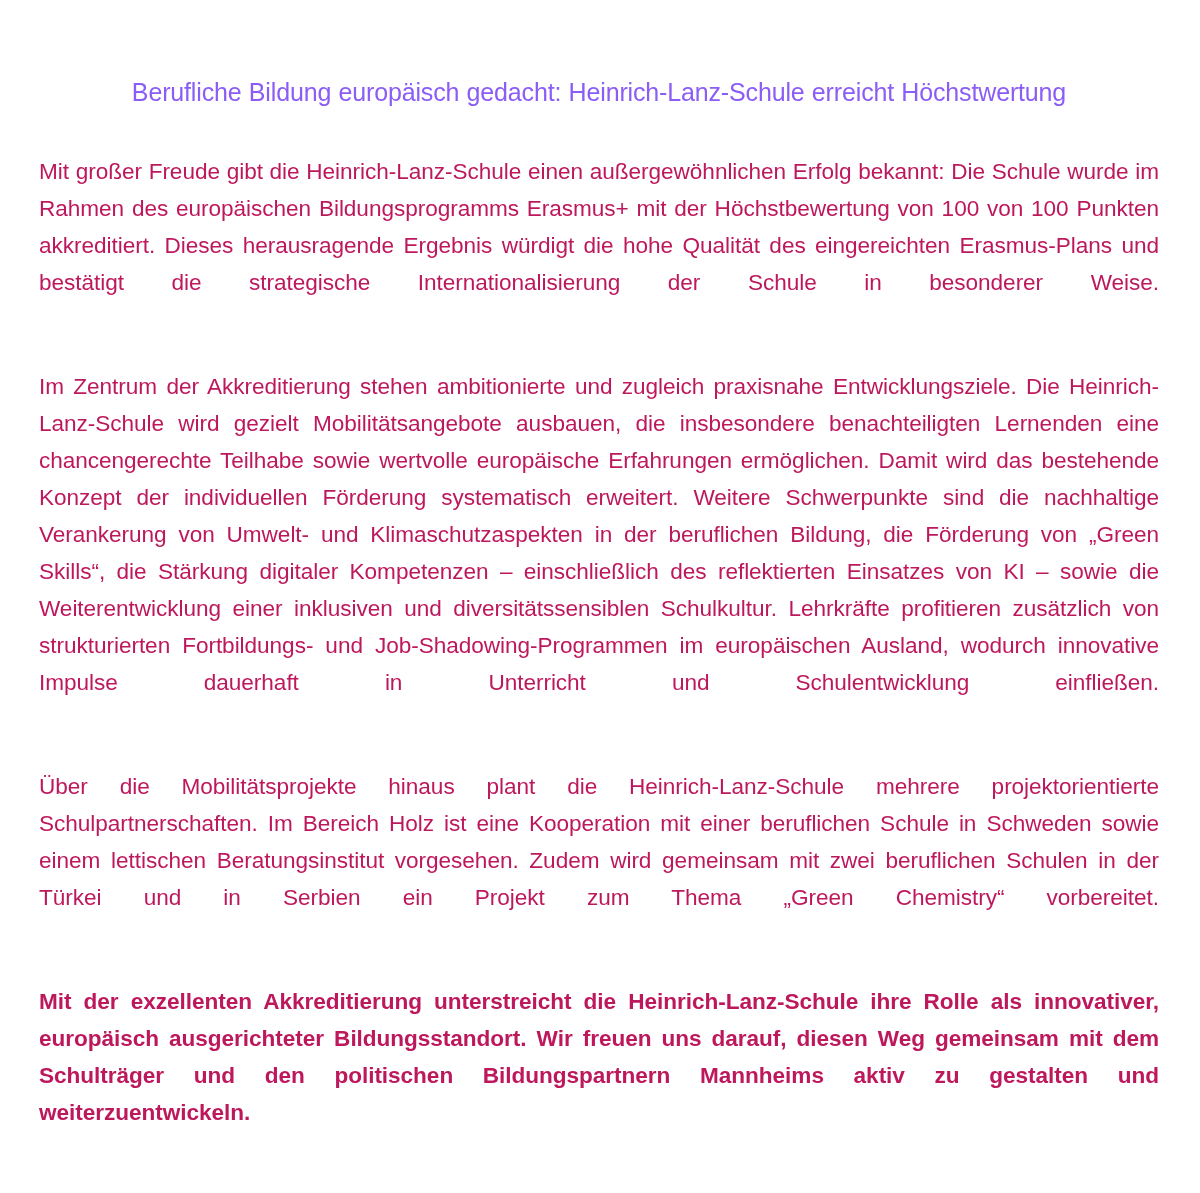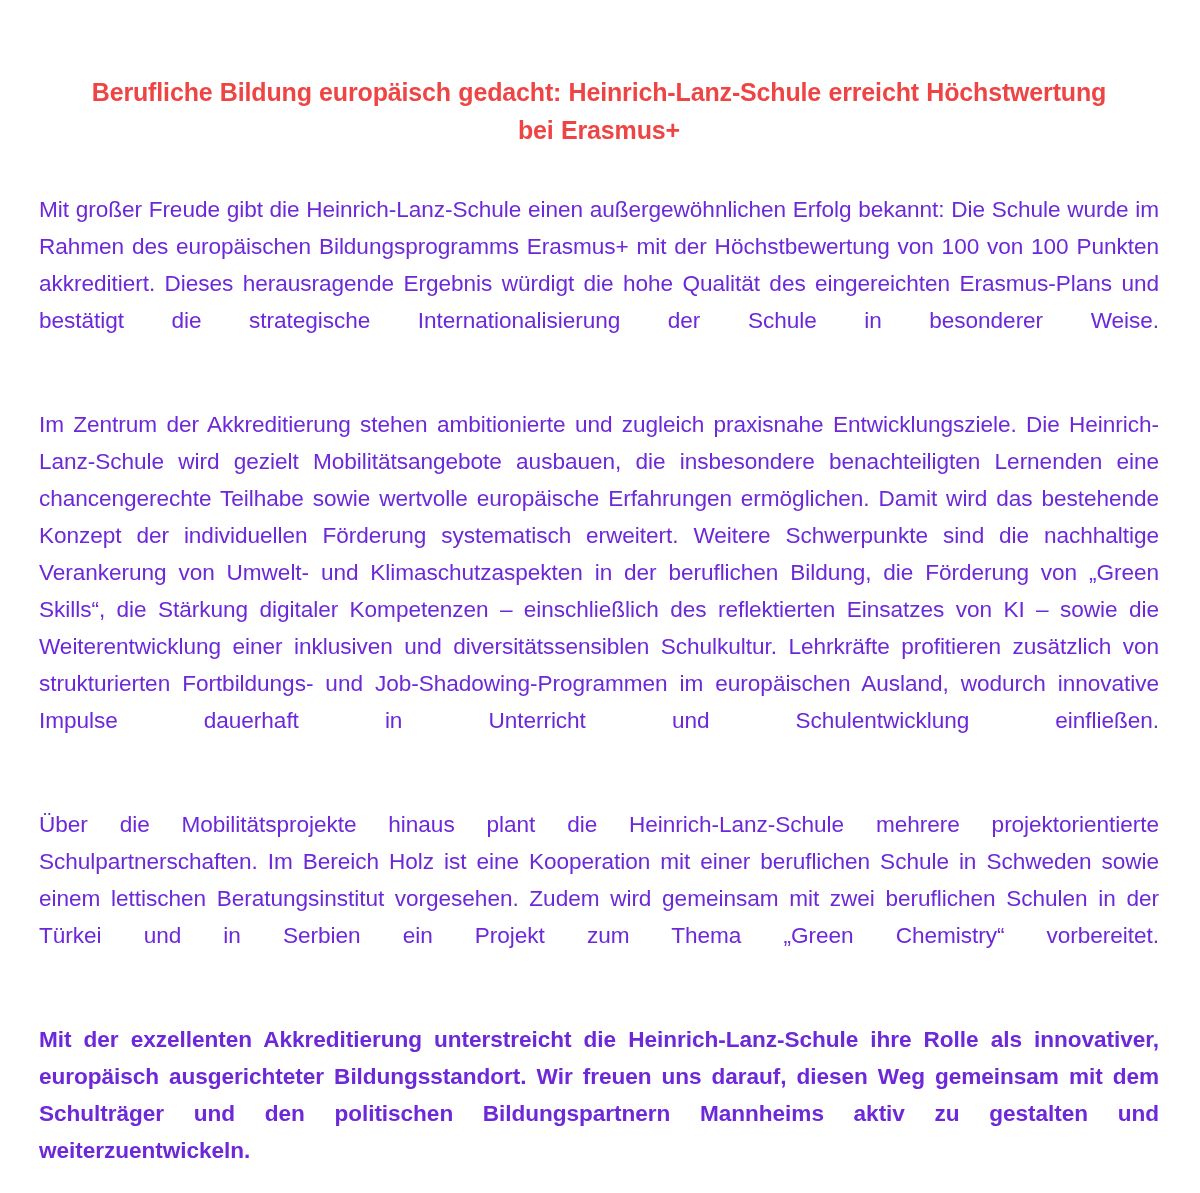--- a/index.html
+++ b/index.html
@@ -30,44 +30,44 @@
     left: 39px;
     top: 0;
     width: 1120px;
   }
 
   .doc-title {
     margin: 0;
     padding: 0;
     font-size: 25px;
     line-height: 38px;
-    font-weight: bold;
+    font-weight: normal;
     text-align: center;
     letter-spacing: -0.15px;
-    color: #ef4444;
+    color: #8b5cf6;
     padding-top: 73px;
     word-spacing: 0.5px;
   }
 
   .doc-title .title-line-2 {
     display: block;
   }
 
   .body-block {
     margin-top: 42px;
   }
 
   p.para {
     margin: 0 0 30px 0;
     padding: 0;
     font-size: 22.6px;
     line-height: 37px;
     text-align: justify;
     text-justify: inter-word;
-    color: #6d28d9;
+    color: #be185d;
     letter-spacing: -0.05px;
     hyphens: none;
     -webkit-hyphens: none;
   }
 
   p.para:last-child {
     margin-bottom: 0;
     font-weight: bold;
   }
 
@@ -79,21 +79,20 @@
   }
 </style>
 </head>
 <body>
 
 <div class="page">
   <div class="content">
 
     <h1 class="doc-title">
       <span class="title-line-1">Berufliche Bildung europäisch gedacht: Heinrich-Lanz-Schule erreicht Höchstwertung</span>
-      <span class="title-line-2">bei Erasmus+</span>
     </h1>
 
     <div class="body-block">
       <p class="para">Mit großer Freude gibt die Heinrich-Lanz-Schule einen außergewöhnlichen Erfolg bekannt: Die Schule wurde im Rahmen des europäischen Bildungsprogramms Erasmus+ mit der Höchstbewertung von 100 von 100 Punkten akkreditiert. Dieses herausragende Ergebnis würdigt die hohe Qualität des eingereichten Erasmus-Plans und bestätigt die strategische Internationalisierung der Schule in besonderer Weise.</p>
       <p class="para">Im Zentrum der Akkreditierung stehen ambitionierte und zugleich praxisnahe Entwicklungsziele. Die Heinrich-Lanz-Schule wird gezielt Mobilitätsangebote ausbauen, die insbesondere benachteiligten Lernenden eine chancengerechte Teilhabe sowie wertvolle europäische Erfahrungen ermöglichen. Damit wird das bestehende Konzept der individuellen Förderung systematisch erweitert. Weitere Schwerpunkte sind die nachhaltige Verankerung von Umwelt- und Klimaschutzaspekten in der beruflichen Bildung, die Förderung von „Green Skills“, die Stärkung digitaler Kompetenzen – einschließlich des reflektierten Einsatzes von KI – sowie die Weiterentwicklung einer inklusiven und diversitätssensiblen Schulkultur. Lehrkräfte profitieren zusätzlich von strukturierten Fortbildungs- und Job-Shadowing-Programmen im europäischen Ausland, wodurch innovative Impulse dauerhaft in Unterricht und Schulentwicklung einfließen.</p>
       <p class="para">Über die Mobilitätsprojekte hinaus plant die Heinrich-Lanz-Schule mehrere projektorientierte Schulpartnerschaften. Im Bereich Holz ist eine Kooperation mit einer beruflichen Schule in Schweden sowie einem lettischen Beratungsinstitut vorgesehen. Zudem wird gemeinsam mit zwei beruflichen Schulen in der Türkei und in Serbien ein Projekt zum Thema „Green Chemistry“ vorbereitet.</p>
       <p class="para">Mit der exzellenten Akkreditierung unterstreicht die Heinrich-Lanz-Schule ihre Rolle als innovativer, europäisch ausgerichteter Bildungsstandort. Wir freuen uns darauf, diesen Weg gemeinsam mit dem Schulträger und den politischen Bildungspartnern Mannheims aktiv zu gestalten und weiterzuentwickeln.</p>
     </div>
 
   </div>

